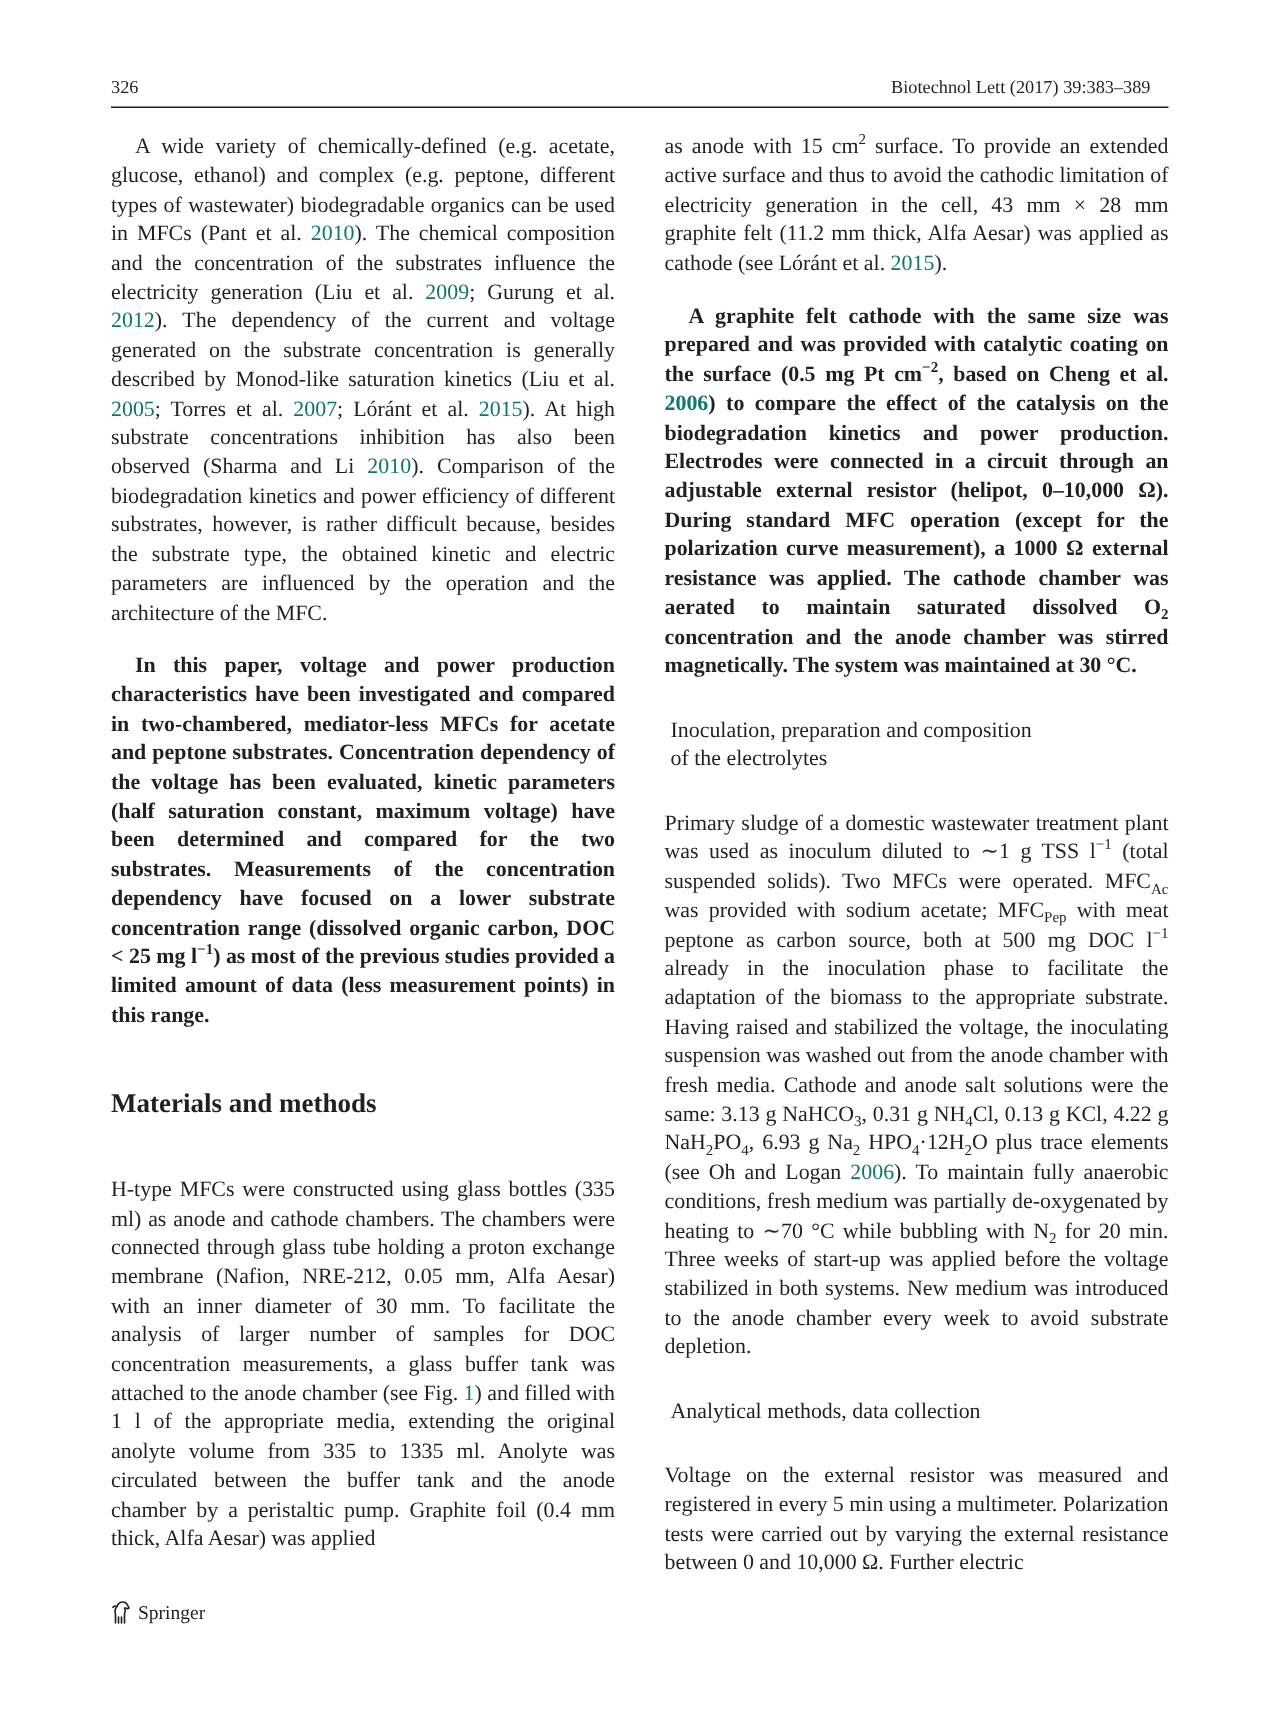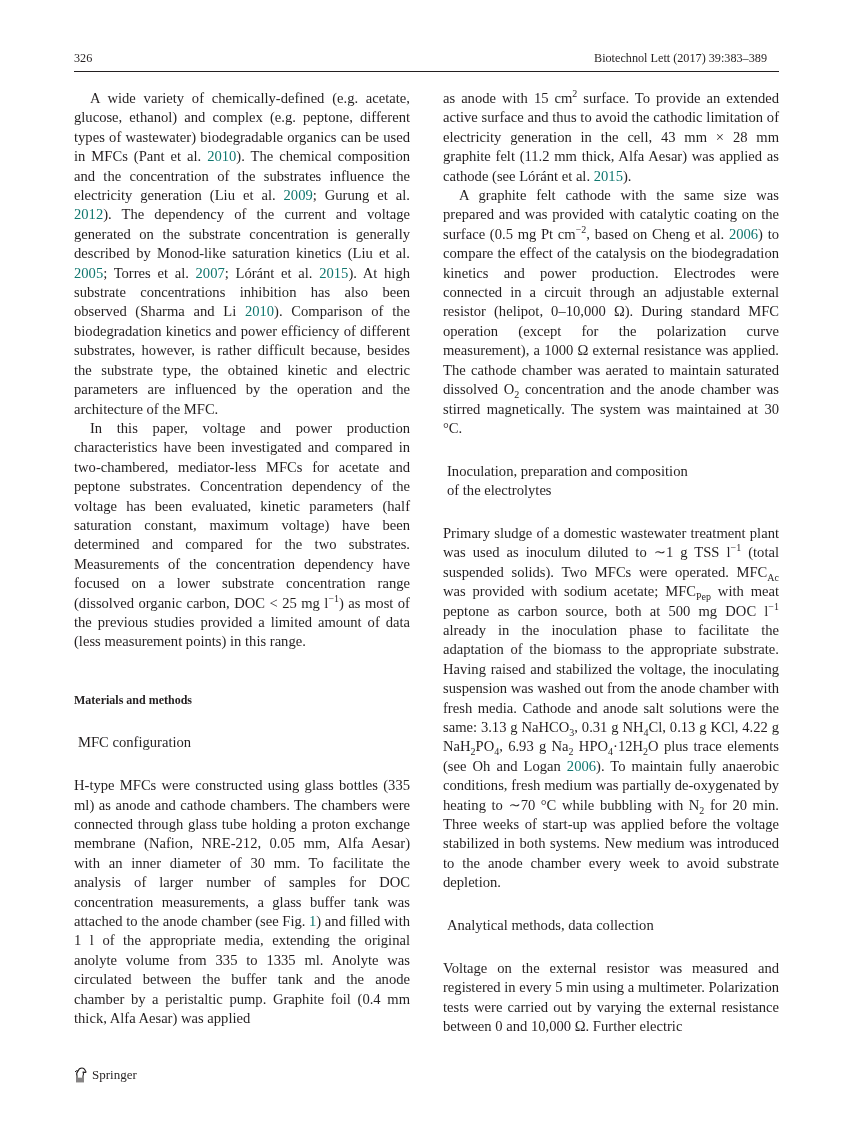--- a/index.html
+++ b/index.html
@@ -20,21 +20,21 @@
     }
     .col {
       position: absolute; top: 89px; width: 336px;
       font-size: 14.6px; line-height: 19.4px;
       text-align: justify;
     }
     .col-left { left: 74px; }
     .col-right { left: 443px; }
     .col p { margin: 0; }
     .col p.indent { text-indent: 16px; }
-    .col p + p { margin-top: 0; }
+    .col p + p { margin-top: 16px; font-weight: bold; }
     .gap-1 { height: 19.4px; }
     .gap-2 { height: 38.8px; }
     .section-title { font-weight: bold; margin: 0; }
     .subsection-title { margin: 4px; }
     a.ref { color: #0f766e; text-decoration: none; }
     sup, sub { font-size: 10px; line-height: 0; }
     .footer {
       position: absolute; left: 74px; top: 1064px; height: 22px;
       font-size: 13px; display: flex; align-items: center; gap: 4px;
     }
@@ -48,23 +48,22 @@
   <span class="journal">Biotechnol Lett (2017) 39:383–389</span>
 </div>
 <div class="header-rule"></div>
 
 <div class="col col-left">
   <p class="indent"><span>A wide variety of chemically-defined (e.g. acetate, glucose, ethanol) and complex (e.g. peptone, different types of wastewater) biodegradable organics can be used in MFCs (Pant et al. </span><a class="ref" href="#">2010</a><span>). The chemical composition and the concentration of the substrates influence the electricity generation (Liu et al. </span><a class="ref" href="#">2009</a><span>; Gurung et al. </span><a class="ref" href="#">2012</a><span>). The dependency of the current and voltage generated on the substrate concentration is generally described by Monod-like saturation kinetics (Liu et al. </span><a class="ref" href="#">2005</a><span>; Torres et al. </span><a class="ref" href="#">2007</a><span>; Lóránt et al. </span><a class="ref" href="#">2015</a><span>). At high substrate concentrations inhibition has also been observed (Sharma and Li </span><a class="ref" href="#">2010</a><span>). Comparison of the biodegradation kinetics and power efficiency of different substrates, however, is rather difficult because, besides the substrate type, the obtained kinetic and electric parameters are influenced by the operation and the architecture of the MFC.</span></p>
 
   <p class="indent"><span>In this paper, voltage and power production characteristics have been investigated and compared in two-chambered, mediator-less MFCs for acetate and peptone substrates. Concentration dependency of the voltage has been evaluated, kinetic parameters (half saturation constant, maximum voltage) have been determined and compared for the two substrates. Measurements of the concentration dependency have focused on a lower substrate concentration range (dissolved organic carbon, DOC &lt; 25 mg l</span><sup>−1</sup><span>) as most of the previous studies provided a limited amount of data (less measurement points) in this range.</span></p>
 
   <div class="gap-2"></div>
-  <h2 class="section-title" style="font-size:12px;">Materials and methods</h2>
+  <h2 class="section-title" style="font-size:18px;">Materials and methods</h2>
   <div class="gap-1"></div>
-  <h3 class="subsection-title" style="font-size:14.6px;font-weight:normal;">MFC configuration</h3>
   <div class="gap-1"></div>
 
   <p><span>H-type MFCs were constructed using glass bottles (335 ml) as anode and cathode chambers. The chambers were connected through glass tube holding a proton exchange membrane (Nafion, NRE-212, 0.05 mm, Alfa Aesar) with an inner diameter of 30 mm. To facilitate the analysis of larger number of samples for DOC concentration measurements, a glass buffer tank was attached to the anode chamber (see Fig. </span><a class="ref" href="#">1</a><span>) and filled with 1 l of the appropriate media, extending the original anolyte volume from 335 to 1335 ml. Anolyte was circulated between the buffer tank and the anode chamber by a peristaltic pump. Graphite foil (0.4 mm thick, Alfa Aesar) was applied</span></p>
 </div>
 
 <div class="col col-right">
   <p><span>as anode with 15 cm</span><sup>2</sup><span> surface. To provide an extended active surface and thus to avoid the cathodic limitation of electricity generation in the cell, 43 mm × 28 mm graphite felt (11.2 mm thick, Alfa Aesar) was applied as cathode (see Lóránt et al. </span><a class="ref" href="#">2015</a><span>).</span></p>
 
   <p class="indent"><span>A graphite felt cathode with the same size was prepared and was provided with catalytic coating on the surface (0.5 mg Pt cm</span><sup>−2</sup><span>, based on Cheng et al. </span><a class="ref" href="#">2006</a><span>) to compare the effect of the catalysis on the biodegradation kinetics and power production. Electrodes were connected in a circuit through an adjustable external resistor (helipot, 0–10,000 Ω). During standard MFC operation (except for the polarization curve measurement), a 1000 Ω external resistance was applied. The cathode chamber was aerated to maintain saturated dissolved O</span><sub>2</sub><span> concentration and the anode chamber was stirred magnetically. The system was maintained at 30 °C.</span></p>
 

